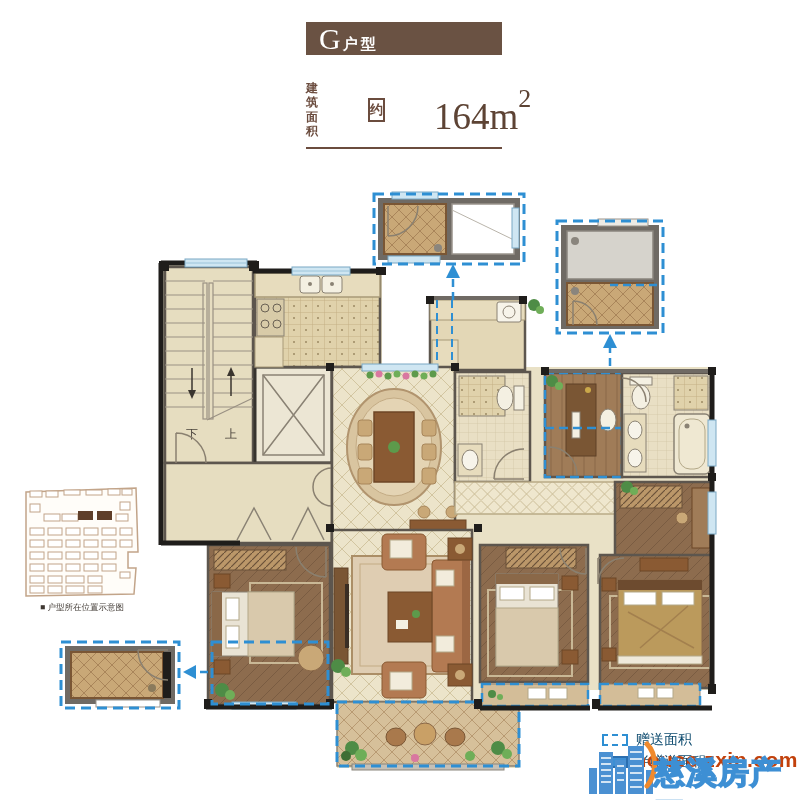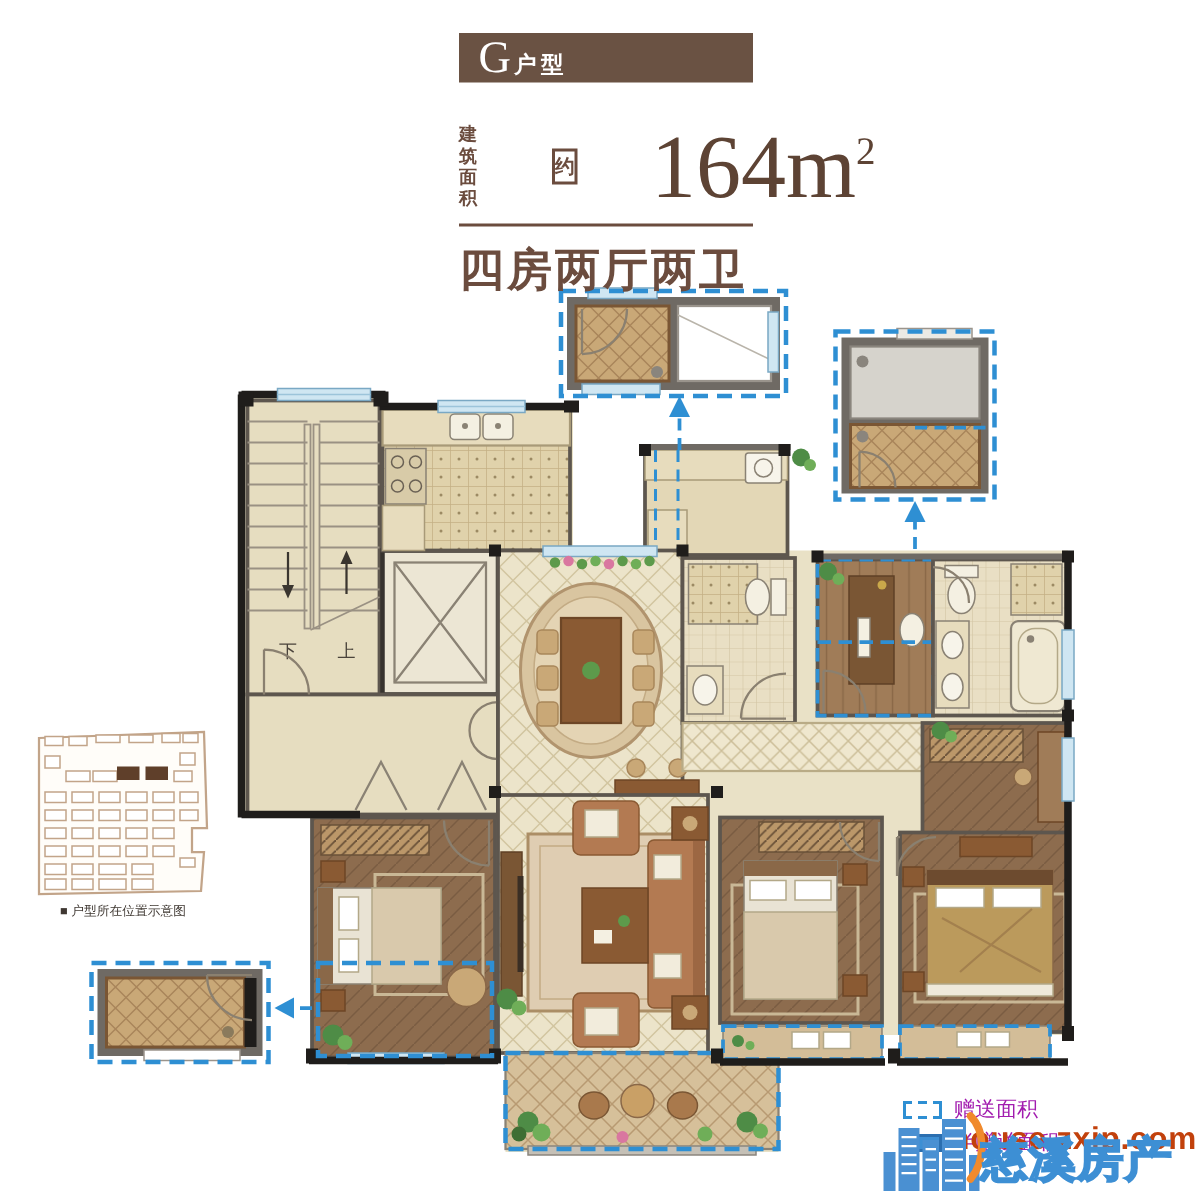--- a/index.html
+++ b/index.html
@@ -8,35 +8,35 @@
   
   #header{position:absolute;left:306px;top:22px;width:196px;z-index:3;}
   .banner{height:33px;background:#6a5243;color:#ffffff;display:flex;align-items:baseline;
           padding-left:13px;box-sizing:border-box;}
   .banner .big-g{font-family:"Liberation Serif",serif;font-size:30px;line-height:33px;}
   .banner .unit-cn{font-size:15px;font-weight:bold;letter-spacing:3px;line-height:33px;margin-left:2px;}
   .area-row{display:flex;align-items:center;margin-top:26px;gap:44px;}
   .area-label{color:#6b4c3e;font-size:12px;font-weight:bold;line-height:1.2;letter-spacing:1px;}
   .approx-box{width:20px;height:20px;border:2px solid #6b4c3e;color:#6b4c3e;font-size:13px;
               font-weight:bold;display:flex;align-items:center;justify-content:center;margin:0 5px;}
-  .area-value{font-family:"Liberation Serif",serif;font-size:60px;color:#5d4334;line-height:1;}
+  .area-value{font-family:"Liberation Serif",serif;font-size:37px;color:#5d4334;line-height:1;}
   .area-sup{font-family:"Liberation Serif",serif;font-size:26px;color:#5d4334;vertical-align:22px;}
   .divider{border-top:2px solid #6b4c3e;margin-top:8px;}
   .rooms{color:#6b4c3e;font-size:30px;font-weight:bold;letter-spacing:2px;margin-top:9px;white-space:nowrap;}
   
   #plan-svg{position:absolute;left:0;top:0;z-index:1;}
   
   #site-map{position:absolute;left:16px;top:482px;z-index:2;}
   
   #legend{position:absolute;left:602px;top:732px;z-index:5;}
   .legend-row{display:flex;align-items:center;height:16px;margin-bottom:6px;}
   .sw{width:26px;height:12px;box-sizing:border-box;margin-right:8px;}
   .sw-dashed{border:2px dashed #2e8fd3;background:#ffffff;}
   .sw-solid{border:2px solid #2b6fb0;background:#3d8fd4;}
-  .legend-label{font-size:14px;color:#a21caf;font-family:Liberation Mono, monospace;}
+  .legend-label{font-size:14px;color:#0c4a6e;font-family:Liberation Mono, monospace;}
   
   #watermark{position:absolute;left:585px;top:726px;width:215px;height:74px;z-index:10;}
   .wm-url{position:absolute;right:2px;top:22px;font-size:21px;font-weight:600;color:#c2410c;
           letter-spacing:0.5px;}
   .wm-name{position:absolute;left:69px;top:26px;font-size:31px;font-weight:bold;
            color:rgba(255,255,255,0.25);-webkit-text-stroke:1.5px #3d8fd4;letter-spacing:1px;}
   .wm-logo{position:absolute;left:2px;top:14px;}
 </style>
 </head>
 <body>
@@ -52,21 +52,20 @@
       <div class="area-label">
         <div>建筑</div>
         <div>面积</div>
       </div>
       <div class="approx-box">约</div>
       <div>
         <span class="area-value">164m</span><span class="area-sup">2</span>
       </div>
     </div>
     <div class="divider"></div>
-    <div class="rooms">四房两厅两卫</div>
   </div>
 
   <svg id="plan-svg" width="800" height="800" viewBox="0 0 800 800">
     <defs>
       <pattern id="pDia" width="18" height="18" patternUnits="userSpaceOnUse">
         <rect width="18" height="18" fill="#ece4ca"></rect>
         <path d="M9 0L18 9L9 18L0 9Z" fill="none" stroke="#d2c5a0" stroke-width="1"></path>
       </pattern>
       <pattern id="pDiaBrown" width="14" height="14" patternUnits="userSpaceOnUse">
         <rect width="14" height="14" fill="#c9a877"></rect>

